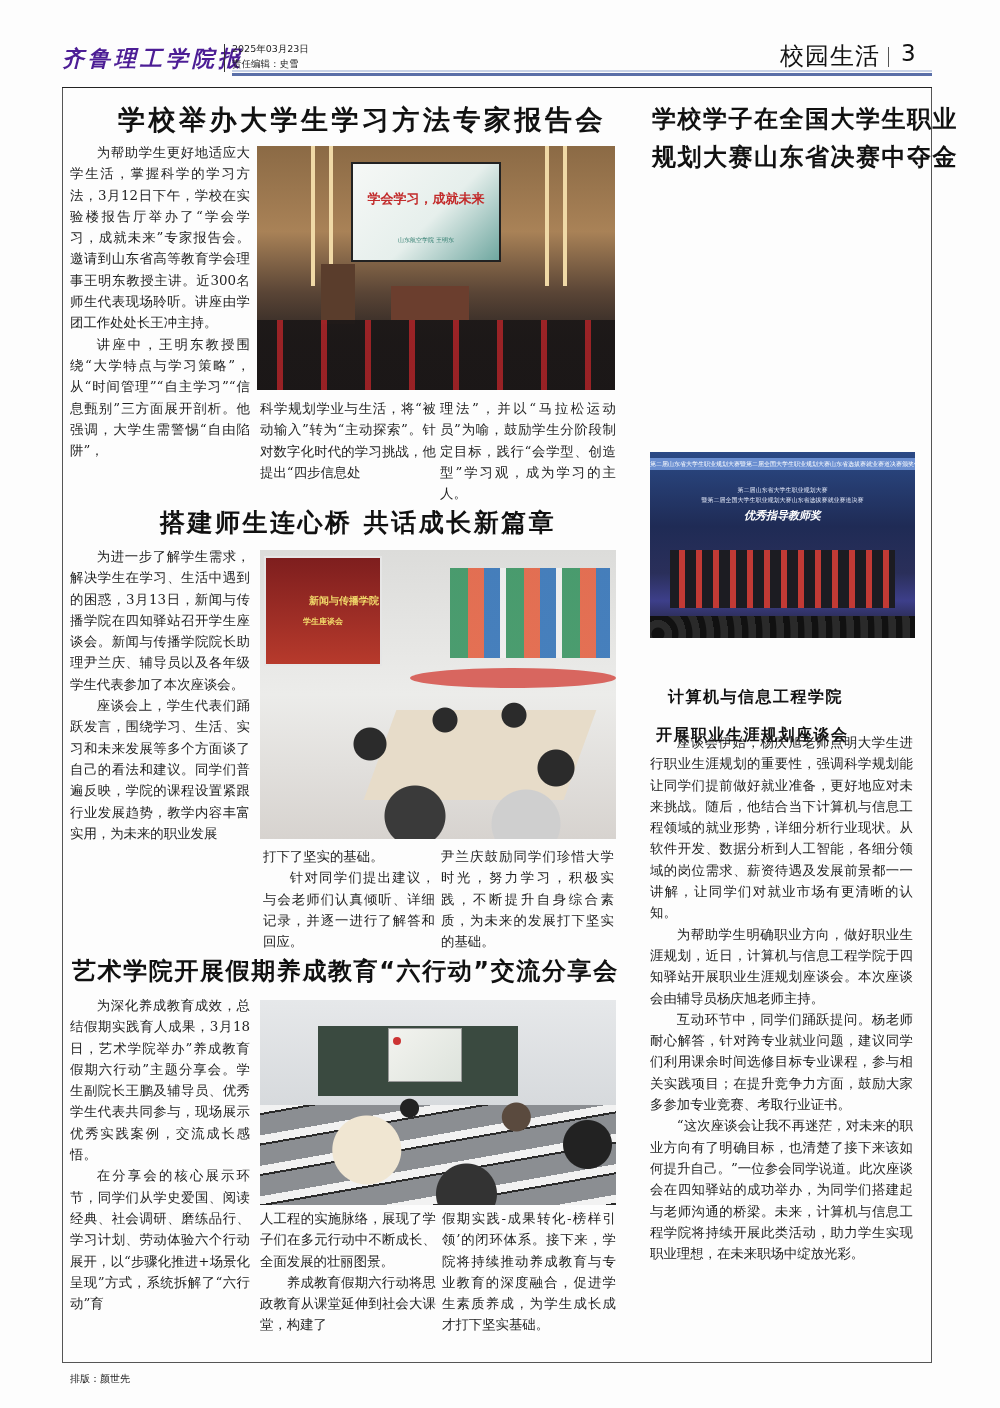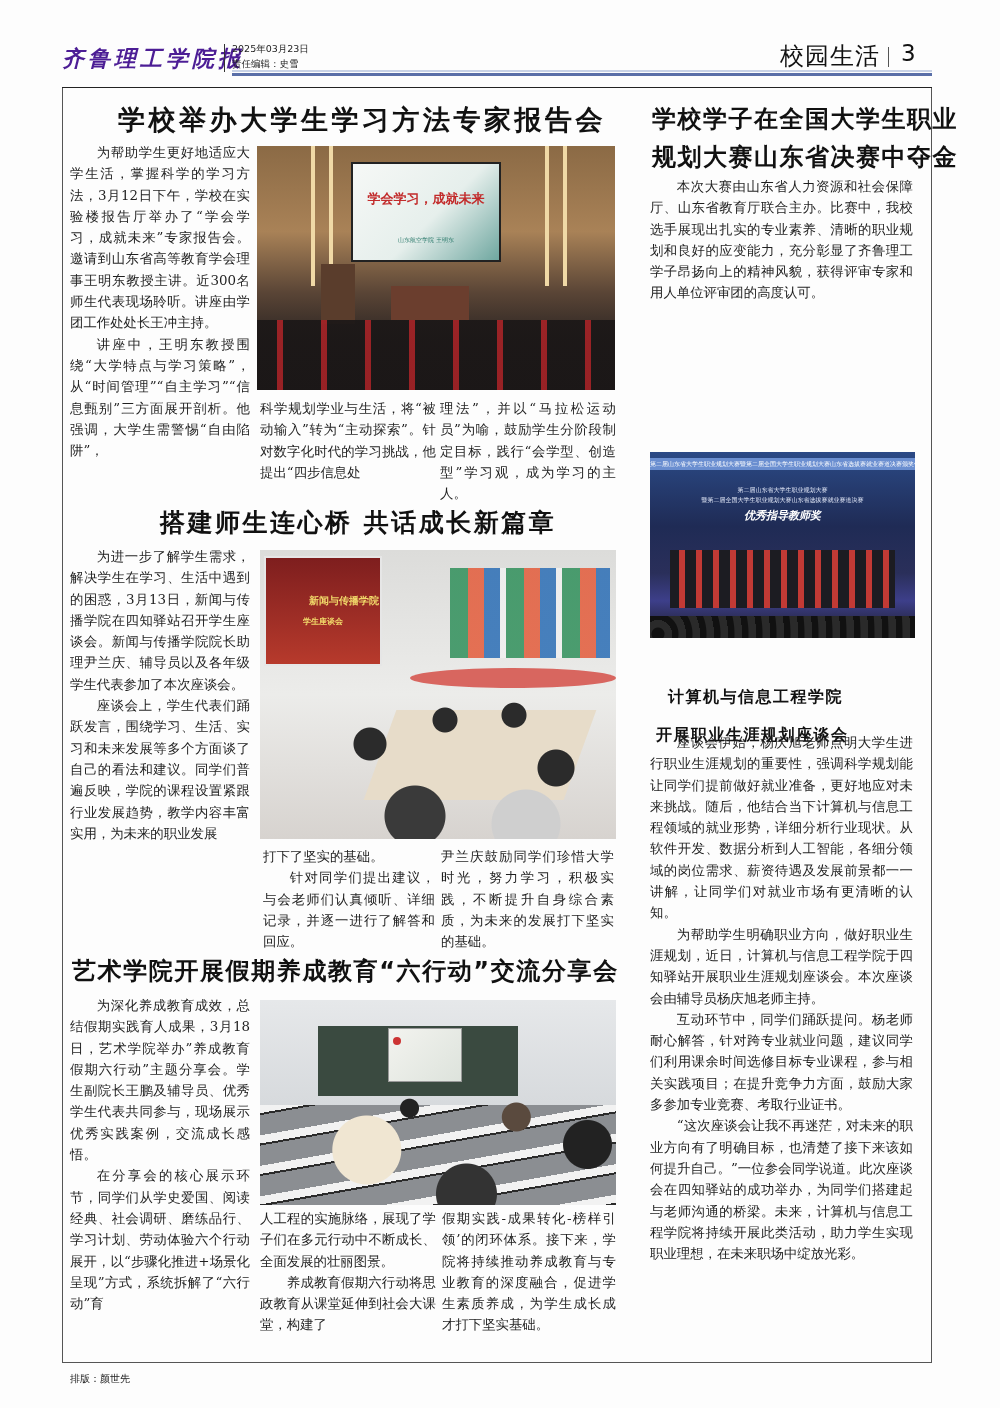--- a/index.html
+++ b/index.html
@@ -112,21 +112,20 @@
     <p class="cont">理法”，并以“马拉松运动员”为喻，鼓励学生分阶段制定目标，践行“会学型、创造型”学习观，成为学习的主人。</p>
   </div>
 </div>
 
 <div>
   <div class="headline" style="left:652px; top:100px; font-size:24px; line-height:38px; letter-spacing:1.5px;">
     <div>学校学子在全国大学生职业</div>
     <div>规划大赛山东省决赛中夺金</div>
   </div>
   <div class="col" style="left:650px; top:176px; width:263px;">
-    <p>本次大赛由山东省人力资源和社会保障厅、山东省教育厅联合主办。比赛中，我校选手展现出扎实的专业素养、清晰的职业规划和良好的应变能力，充分彰显了齐鲁理工学子昂扬向上的精神风貌，获得评审专家和用人单位评审团的高度认可。</p>
   </div>
   <div class="photo p3">
     <div class="banner">第二届山东省大学生职业规划大赛暨第二届全国大学生职业规划大赛山东省选拔赛就业赛道决赛颁奖仪式</div>
     <div class="board-l1">第二届山东省大学生职业规划大赛</div>
     <div class="board-l2">暨第二届全国大学生职业规划大赛山东省选拔赛就业赛道决赛</div>
     <div class="board-title">优秀指导教师奖</div>
     <div class="row"></div>
     <div class="crowd"></div>
   </div>
 </div>

